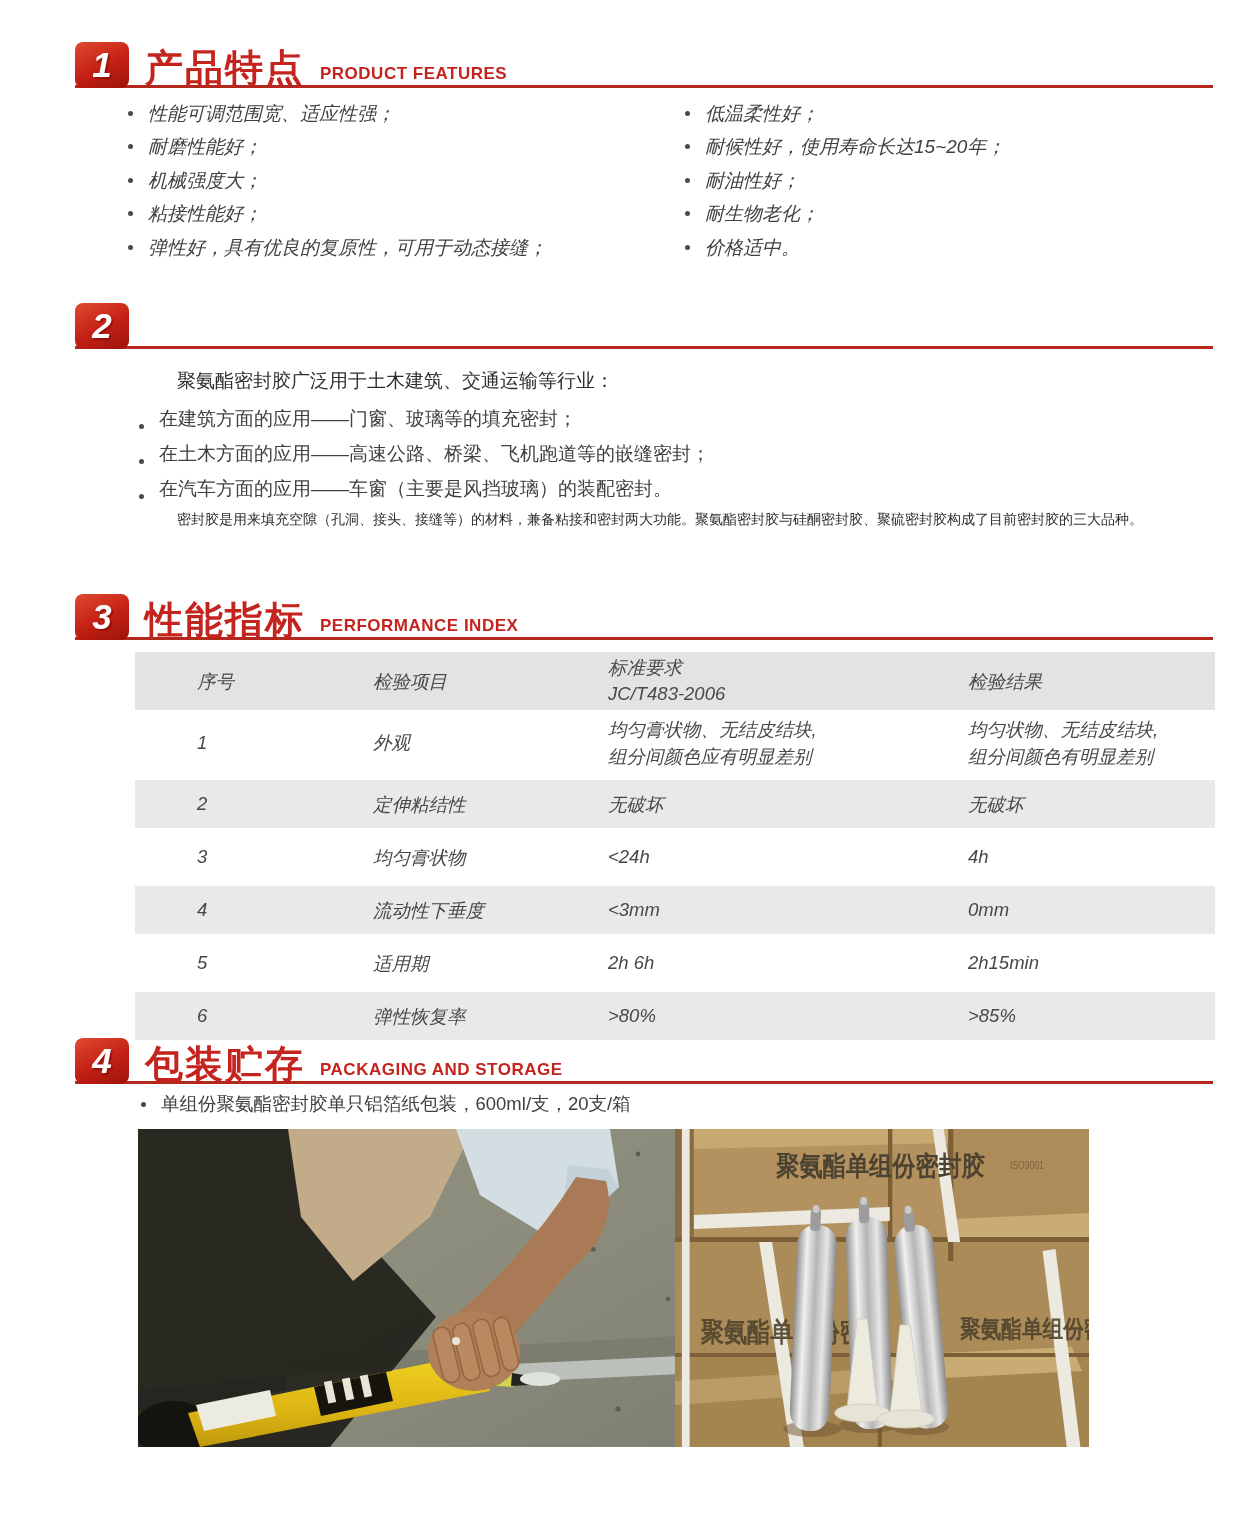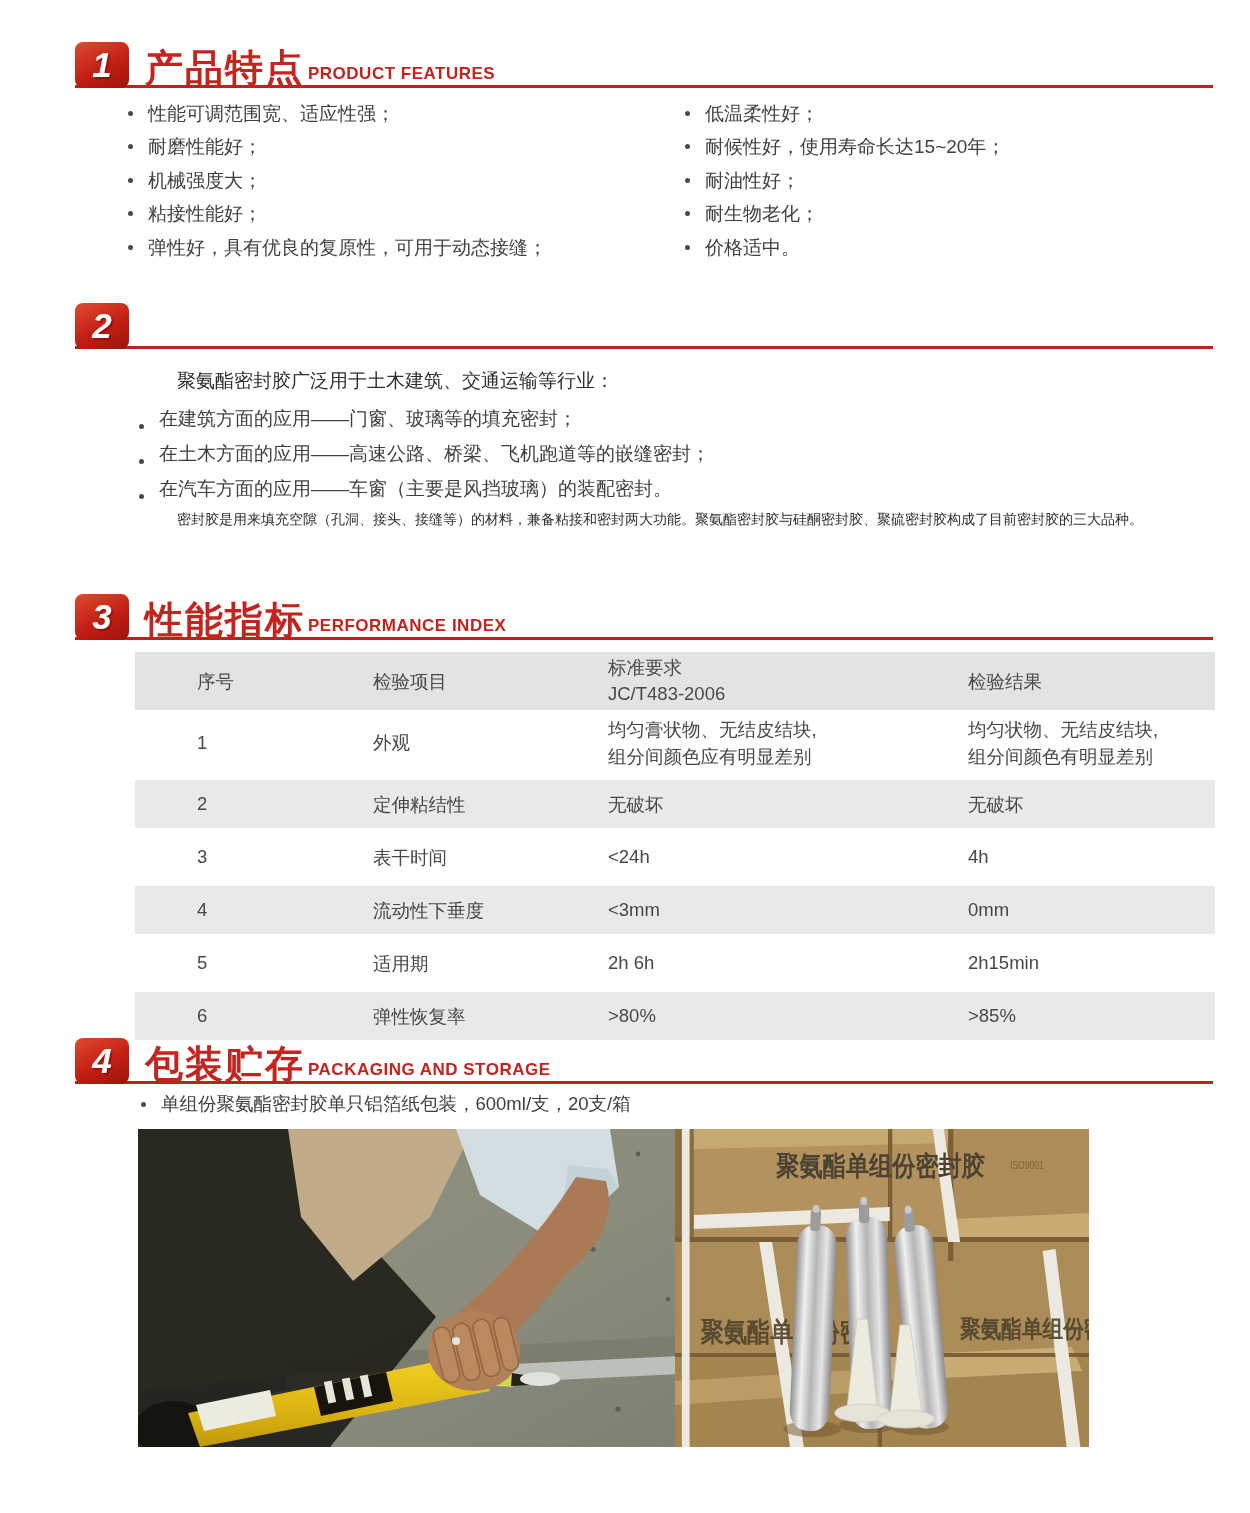--- a/index.html
+++ b/index.html
@@ -11,41 +11,41 @@
   
   .sec { position:absolute; left:75px; width:1138px; height:46px; }
   .sec .rule { position:absolute; left:0; right:0; bottom:0; height:3px; background:#b2281d; }
   .numbox {
     position:absolute; left:0; top:0; width:54px; height:46px; border-radius:8px;
     background:linear-gradient(155deg,#e04a30 0%,#c21f14 55%,#9d130b 100%);
     color:#fff; font-style:italic; font-weight:bold; font-size:35px;
     display:flex; align-items:center; justify-content:center;
     text-shadow:2px 2px 1px rgba(110,0,0,.45); z-index:2;
   }
-  .titlerow { position:absolute; left:70px; bottom:1px; display:flex; align-items:flex-end; gap:3px; white-space:nowrap; }
+  .titlerow { position:absolute; left:70px; bottom:1px; display:flex; align-items:flex-end; gap:15px; white-space:nowrap; }
   .title-cn { font-size:38px; font-weight:800; color:#c5231d; letter-spacing:2px; line-height:1; }
   .title-en { font-size:17px; font-weight:bold; color:#c5231d; letter-spacing:.5px; margin-bottom:3px; }
   
   .b-item { display:flex; align-items:flex-start; font-size:19px; color:#404040; }
   .dot { flex:0 0 auto; width:5px; height:5px; border-radius:50%; background:#4a4a4a; margin:14px 15px 0 0; }
   .feat { position:absolute; top:97px; }
-  .feat .b-item { height:33.4px; line-height:33.4px; }
+  .feat .b-item { height:33.4px; line-height:33.4px;font-style:italic; }
   .feat .dot { margin-top:14px; }
   .feat-left  { left:128px; }
   .feat-right { left:685px; }
   
   .bold-cn { font-weight:normal; color:#2e2e2e;margin-left:16px; }
   .scope-intro { position:absolute; left:161px; top:368px; font-size:19px; }
   .scope-list { position:absolute; left:139px; top:401px; }
   .scope-list .b-item { height:35px; line-height:35px;align-items:center; }
   .scope-list .dot { margin-top:15px; }
   .scope-summary { position:absolute; left:161px; top:503px; width:1056px; font-size:14px; line-height:33.5px; }
   
   .tbl { position:absolute; left:135px; top:652px; width:1080px; font-size:18.5px; color:#474747; }
-  .trow { display:grid; grid-template-columns:170px 235px 360px 1fr; }
+  .trow { display:grid; grid-template-columns:170px 235px 360px 1fr;font-style:italic; }
   .trow > div { display:flex; align-items:center; box-sizing:border-box; }
   .c1 { padding-left:62px; } .c2 { padding-left:68px; } .c3 { padding-left:68px; } .c4 { padding-left:68px; }
   .thead { height:58px; background:#e3e3e3; color:#4a4a4a; }
   .row-tall  { height:65px; background:#ffffff; }
   .row-white { height:48px; background:#ffffff; }
   .row-gray  { height:48px; background:#e9e9e9; border-top:5px solid #fff; border-bottom:5px solid #fff; }
   .ml { white-space:pre-line; line-height:27px; }
   .thead .ml { line-height:26px; }
   
   .pack-bullet { position:absolute; left:141px; top:1089px; }
@@ -165,21 +165,21 @@
 组分间颜色有明显差别</div>
     </div>
     <div class="trow row-gray">
       <div class="c1">2</div>
       <div class="c2">定伸粘结性</div>
       <div class="c3">无破坏</div>
       <div class="c4">无破坏</div>
     </div>
     <div class="trow row-white">
       <div class="c1">3</div>
-      <div class="c2">表干时间</div>
+      <div class="c2">均匀膏状物</div>
       <div class="c3">&lt;24h</div>
       <div class="c4">4h</div>
     </div>
     <div class="trow row-gray">
       <div class="c1">4</div>
       <div class="c2">流动性下垂度</div>
       <div class="c3">&lt;3mm</div>
       <div class="c4">0mm</div>
     </div>
     <div class="trow row-white">

